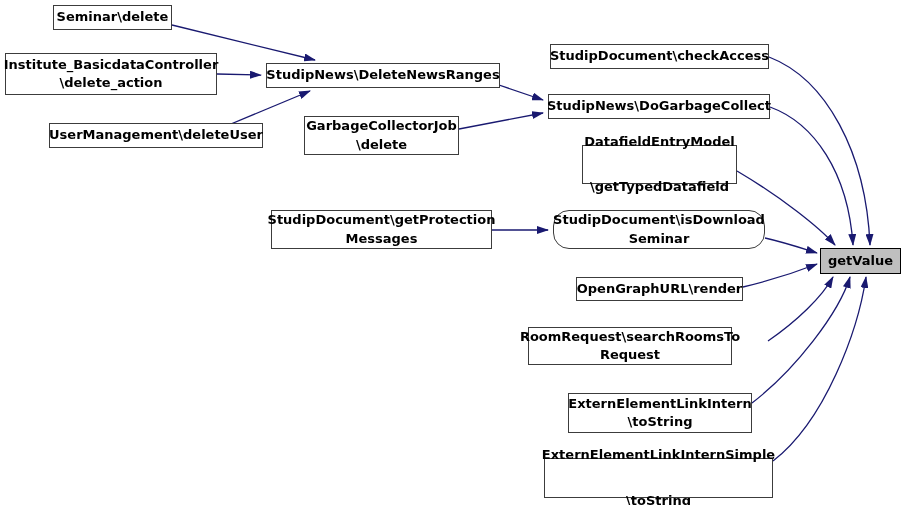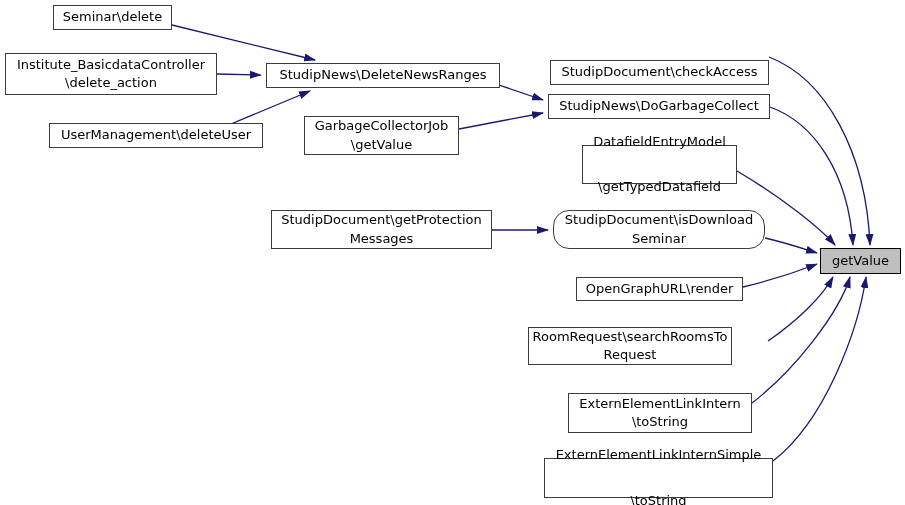--- a/index.html
+++ b/index.html
@@ -32,21 +32,21 @@
     line-height: 18.5px;
     display: flex;
     flex-direction: column;
     align-items: center;
     justify-content: center;
     white-space: nowrap;
     text-align: center;
     cursor: pointer;
     z-index: 2;
   }
-  .node span { display: block; }
+  .node span { display: block; font-weight: bold; }
   .node.focus {
     background: #bfbfbf;
     border: 1.5px solid #000000;
     cursor: default;
   }
   .edge {
     fill: none;
     stroke: #191970;
     stroke-width: 1.3px;
   }
@@ -90,24 +90,24 @@
   <div class="node" style="left:5px; top:123px; width:214px; height:25px;margin-left:44px;">
     <span>UserManagement\deleteUser</span>
   </div>
 
   <div class="node" style="left:266px; top:63px; width:234px; height:25px;">
     <span>StudipNews\DeleteNewsRanges</span>
   </div>
 
   <div class="node" style="left:304px; top:116px; width:155px; height:39px;">
     <span>GarbageCollectorJob</span>
-    <span>\getValue</span>
+    <span>\delete</span>
   </div>
 
-  <div class="node" style="left:550px; top:60px; width:219px; height:25px;">
+  <div class="node" style="left:550px; top:44px; width:219px; height:25px;">
     <span>StudipDocument\checkAccess</span>
   </div>
 
   <div class="node" style="left:548px; top:94px; width:222px; height:25px;">
     <span>StudipNews\DoGarbageCollect</span>
   </div>
 
   <div class="node" style="left:582px; top:145px; width:155px; height:39px;gap:27px;">
     <span>DatafieldEntryModel</span>
     <span>\getTypedDatafield</span>

